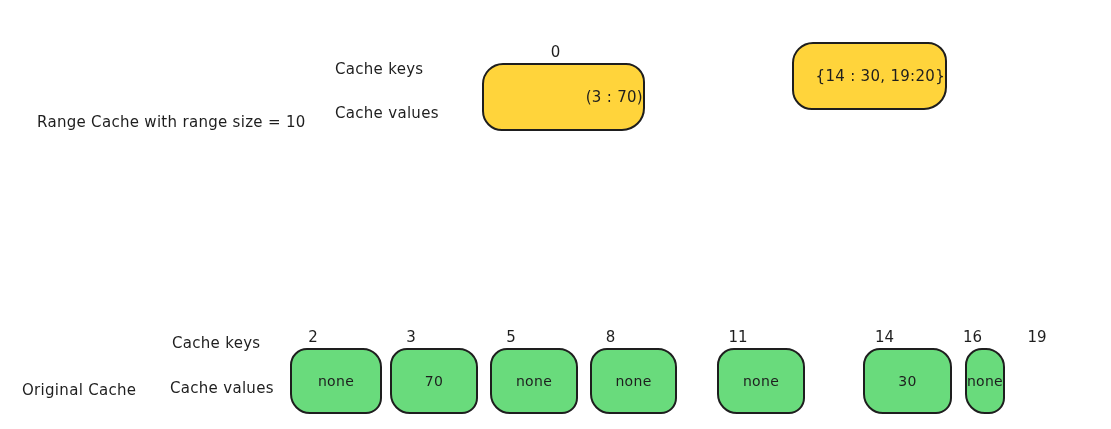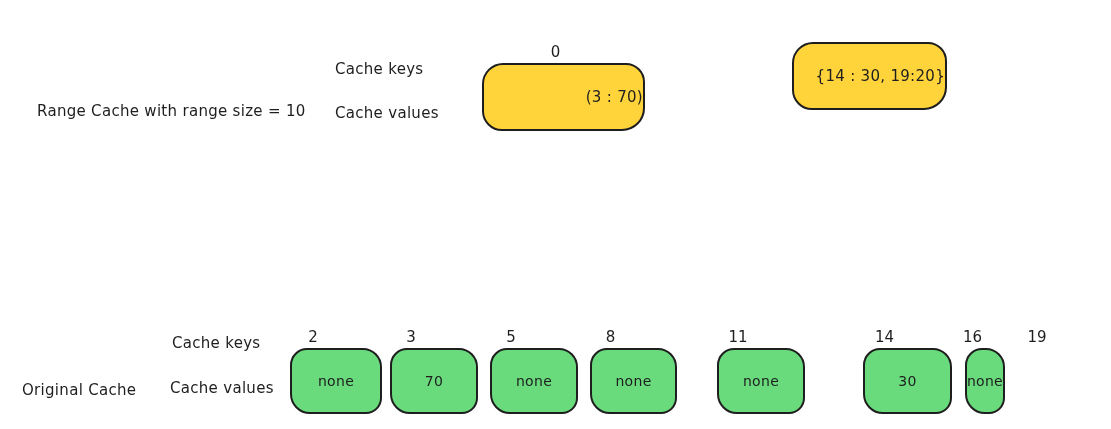--- a/index.html
+++ b/index.html
@@ -59,21 +59,21 @@
     border-radius: 17px 19px 16px 20px;
     height: 66px;
     font-size: 14px;
   }
 </style>
 </head>
 <body>
 
 <div class="canvas">
 
-  <div class="label" style="left:37px; top:102px;">Range Cache with range size = 10</div>
+  <div class="label" style="left:37px; top:113px;">Range Cache with range size = 10</div>
 
   <div class="label" style="left:335px; top:60px;">Cache keys</div>
 
   <div class="label" style="left:335px; top:104px;">Cache values</div>
 
   <div class="entry yellow" style="left:482px; top:42px; width:163px;">
     <div class="key">0</div>
     <div class="box ybox">
       <span>(3 : 70)</span>
     </div>

